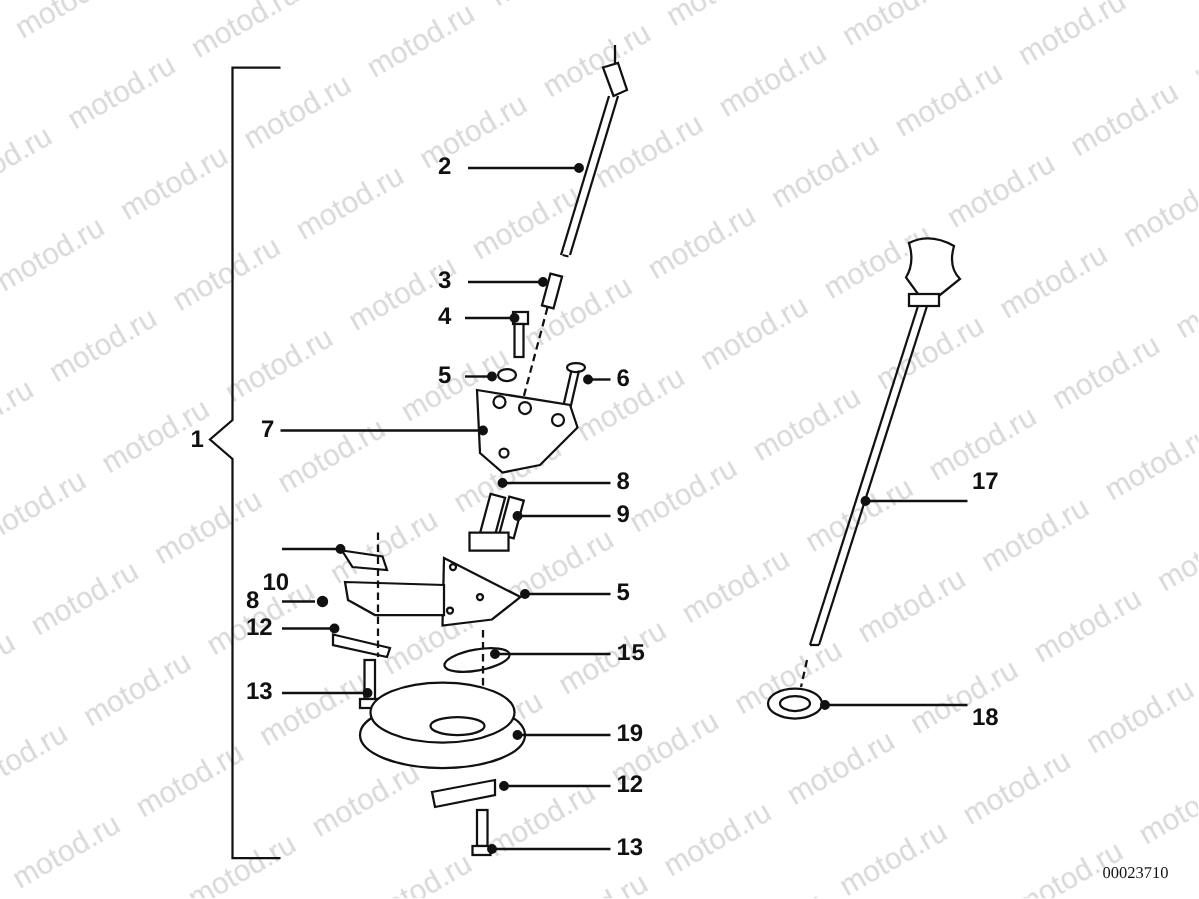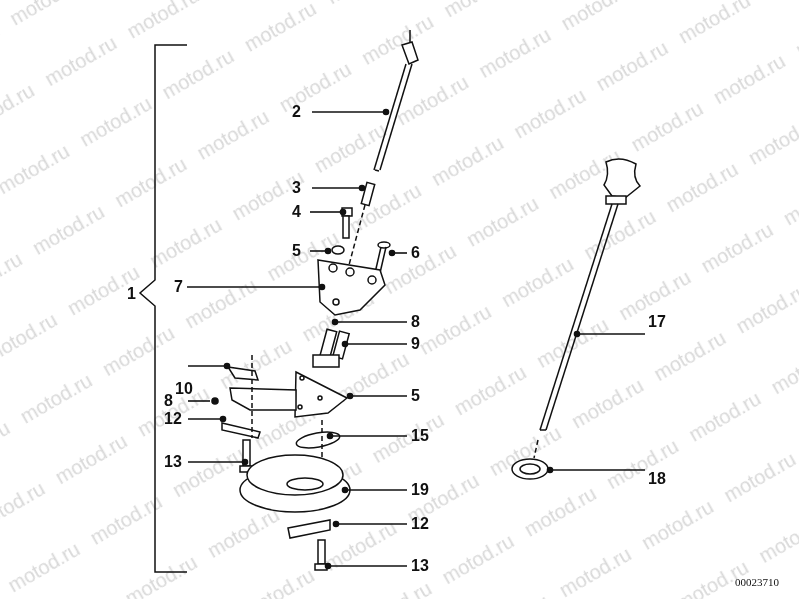--- a/index.html
+++ b/index.html
@@ -159,21 +159,21 @@
   <span class="lbl" style="left:292px;top:243px;">5</span>
   <span class="lbl" style="left:411px;top:245px;">6</span>
   <span class="lbl" style="left:174px;top:279px;">7</span>
   <span class="lbl" style="left:411px;top:314px;">8</span>
   <span class="lbl" style="left:411px;top:336px;">9</span>
   <span class="lbl" style="left:175px;top:358px;margin-top:23px;">10</span>
   <span class="lbl" style="left:164px;top:393px;">8</span>
   <span class="lbl" style="left:164px;top:411px;">12</span>
   <span class="lbl" style="left:164px;top:454px;">13</span>
   <span class="lbl" style="left:411px;top:388px;">5</span>
-  <span class="lbl" style="left:411px;top:428px;">15</span>
+  <span class="lbl" style="left:411px;top:428px;font-family:Liberation Mono, monospace;">15</span>
   <span class="lbl" style="left:411px;top:482px;">19</span>
   <span class="lbl" style="left:411px;top:516px;">12</span>
   <span class="lbl" style="left:411px;top:558px;">13</span>
   <span class="lbl" style="left:648px;top:314px;">17</span>
   <span class="lbl" style="left:648px;top:471px;">18</span>
 
   <span class="code">00023710</span>
 </div>
 
 </body></html>

